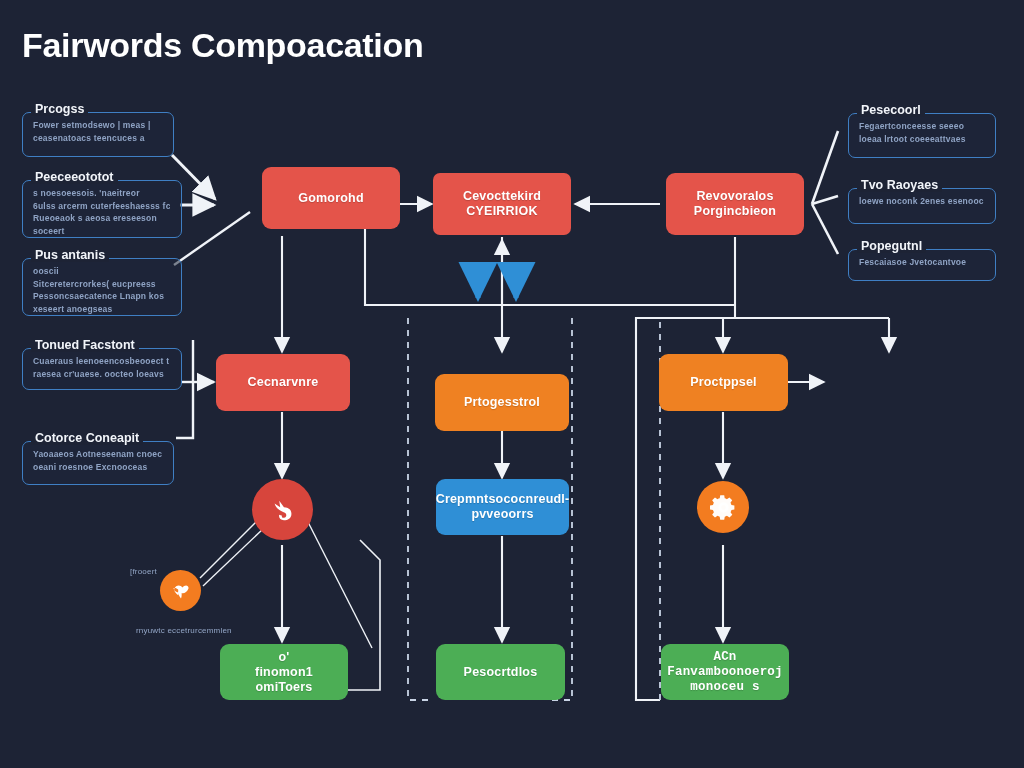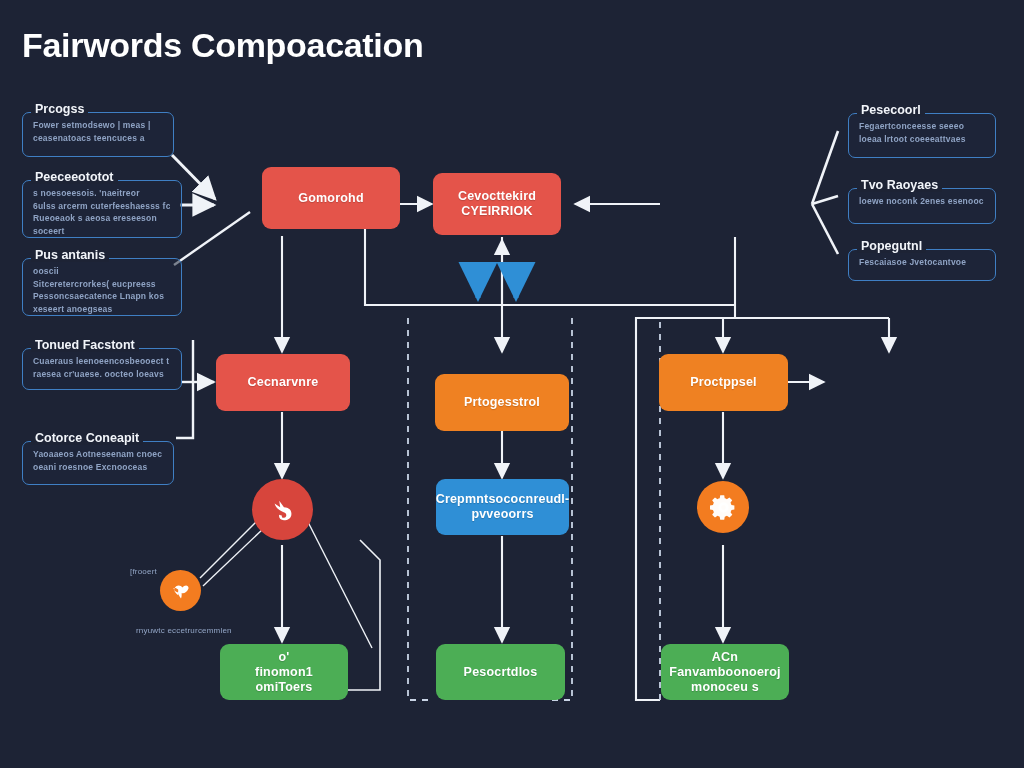--- a/index.html
+++ b/index.html
@@ -234,25 +234,29 @@
     <div class="c-head">Popegutnl</div>
     <div class="c-body">
       <div>Fescaiasoe Jvetocantvoe</div>
     </div>
   </div>
 
   <div class="node n-red" style="left:214px;top:167px;width:138px;height:62px;margin-left:48px;">
     <span>Gomorohd</span>
   </div>
 
-  <div class="node n-red" style="left:433px;top:173px;width:128px;height:62px;">
+  <div class="node n-red" style="left:433px;top:173px;width:138px;height:62px;border-radius:7px;">
     <span style="white-space:pre-line;">Cevocttekird
 CYEIRRIOK</span>
   </div>
 
+  <div class="node n-red" style="left:666px;top:173px;width:138px;height:62px;">
+    <span style="white-space:pre-line;">Revovoralos
+Porgincbieon</span>
+  </div>
 
   <div class="node n-red" style="left:216px;top:354px;width:134px;height:57px;">
     <span>Cecnarvnre</span>
   </div>
 
   <div class="node n-orange" style="left:435px;top:354px;width:134px;height:57px;margin-top:20px;">
     <span>Prtogesstrol</span>
   </div>
 
   <div class="node n-orange" style="left:659px;top:354px;width:129px;height:57px;">
@@ -269,21 +273,21 @@
     <span style="white-space:pre-line;">o'
 finomon1
 omiToers</span>
   </div>
 
   <div class="node n-green" style="left:436px;top:644px;width:129px;height:56px;">
     <span>Pesocrtdlos</span>
   </div>
 
   <div class="node n-green" style="left:661px;top:644px;width:128px;height:56px;">
-    <span style="white-space:pre-line;">ACn
+    <span style="white-space:pre-line;font-family:Liberation Mono, monospace;">ACn
 Fanvamboonoeroj
 monoceu s</span>
   </div>
 
   <div class="circle c-red" style="left:252px;top:479px;width:61px;height:61px;">
     <svg width="30" height="30" viewBox="0 0 32 32">
       <path d="M7 9 L13 13 L12 6 L17 13 C22 13 25 16 25 20 C25 25 21 27 17 27 C13 27 11 24 12 21 L15 22 C14 24 16 25 18 24 C20 23 20 20 18 19 C15 17 9 16 7 9 Z" fill="#ffffff"></path>
     </svg>
   </div>
 

